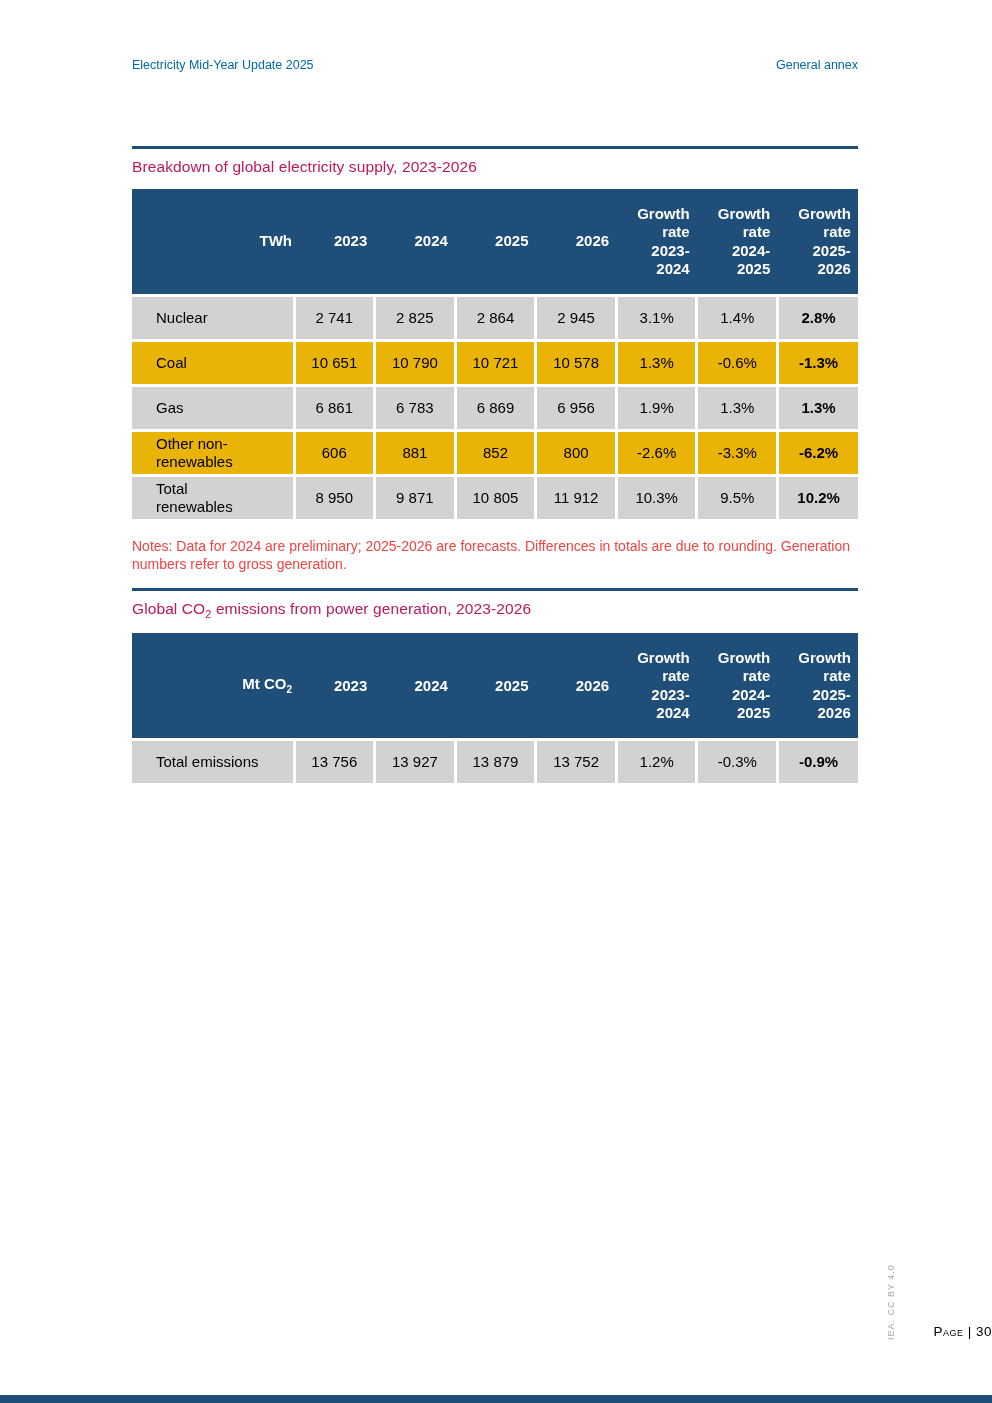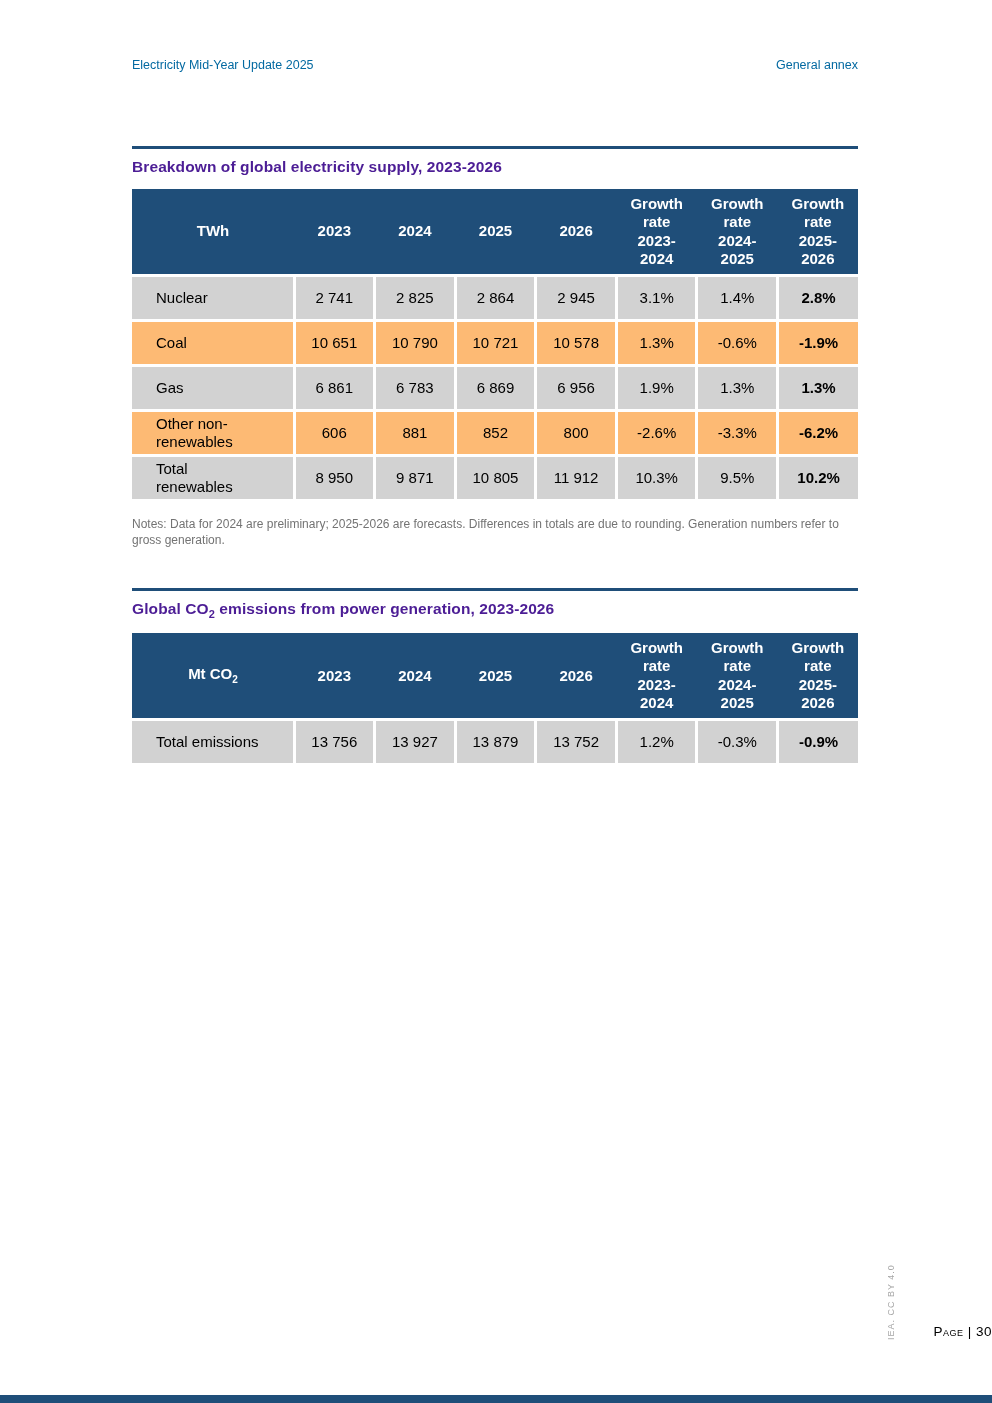--- a/index.html
+++ b/index.html
@@ -20,22 +20,22 @@
     justify-content: space-between;
     color: #0369a1;
     font-size: 12.5px;
   }
   .section { position: absolute; left: 132px; width: 726px; }
   .section-supply { top: 146px; }
   .section-emissions { top: 588px; }
   .rule { height: 3px; background: #1f4e79; }
   .section-title {
     margin: 9px 0 13px 0;
-    color: #4c1d95;
-    font-weight: bold;
+    color: #be185d;
+    font-weight: normal;
     font-size: 15.5px;
     letter-spacing: 0.1px;
   }
   .section-title sub { font-size: 11px; }
   table.data {
     width: 726px;
     border-collapse: collapse;
     table-layout: fixed;
     font-size: 15px;
     color: #000;
@@ -45,41 +45,41 @@
   th {
     background: #1f4e79;
     color: #ffffff;
     font-weight: bold;
     text-align: center;
     vertical-align: middle;
     padding: 6px 2px;
     line-height: 1.22;
   }
   th sub { font-size: 10px; }
-  th .hdr { max-width: 66px; margin: 0 auto; }
+  th .hdr { max-width: 66px; margin: 10px auto; text-align: right; }
   th .hdr.nowrap { white-space: nowrap; max-width: none; }
   td {
     text-align: center;
     vertical-align: middle;
     height: 38px;
     padding: 2px 4px;
     line-height: 1.2;
     border-top: 3px solid #ffffff;
     border-right: 3px solid #ffffff;
-    background: #fdba74;
+    background: #eab308;
   }
   td:last-child { border-right: none; font-weight: bold; }
   tr.shade td { background: #d2d2d2; }
   td.label { text-align: left; padding-left: 24px; }
   td.label .lbl { max-width: 108px; }
   td.label .lbl.nowrap { max-width: none; white-space: nowrap; }
   .notes {
     margin: 18px 0 1px 0;
-    color: #737373;
-    font-size: 12px;
+    color: #ef4444;
+    font-size: 14px;
     line-height: 1.3;
     width: 726px;
   }
   .page-footer {
     position: absolute;
     top: 1324px;
     left: 0;
     width: 100%;
     text-align: right;
     color: #000;
@@ -176,21 +176,21 @@
         <tr>
           <td class="label">
               <div class="lbl">Coal</div>
             </td>
           <td>10 651</td>
           <td>10 790</td>
           <td>10 721</td>
           <td>10 578</td>
           <td>1.3%</td>
           <td>-0.6%</td>
-          <td>-1.9%</td>
+          <td>-1.3%</td>
         </tr>
         <tr class="shade">
           <td class="label">
               <div class="lbl">Gas</div>
             </td>
           <td>6 861</td>
           <td>6 783</td>
           <td>6 869</td>
           <td>6 956</td>
           <td>1.9%</td>

